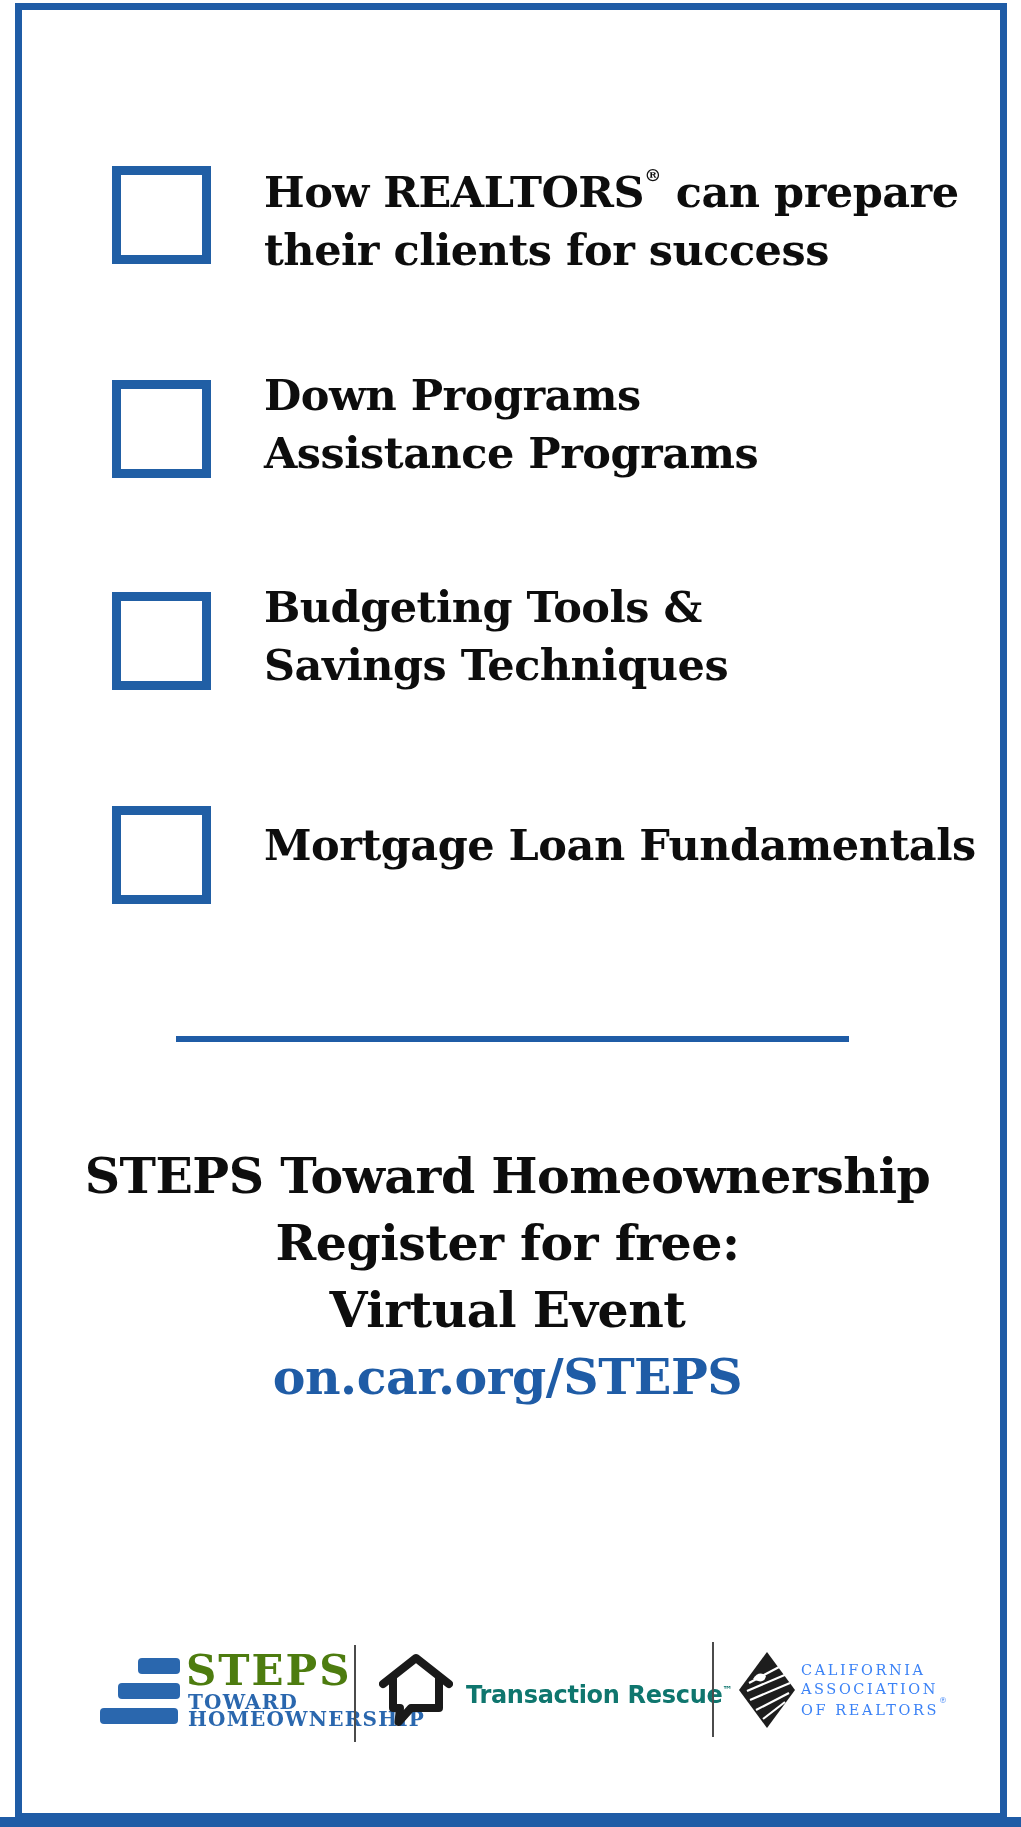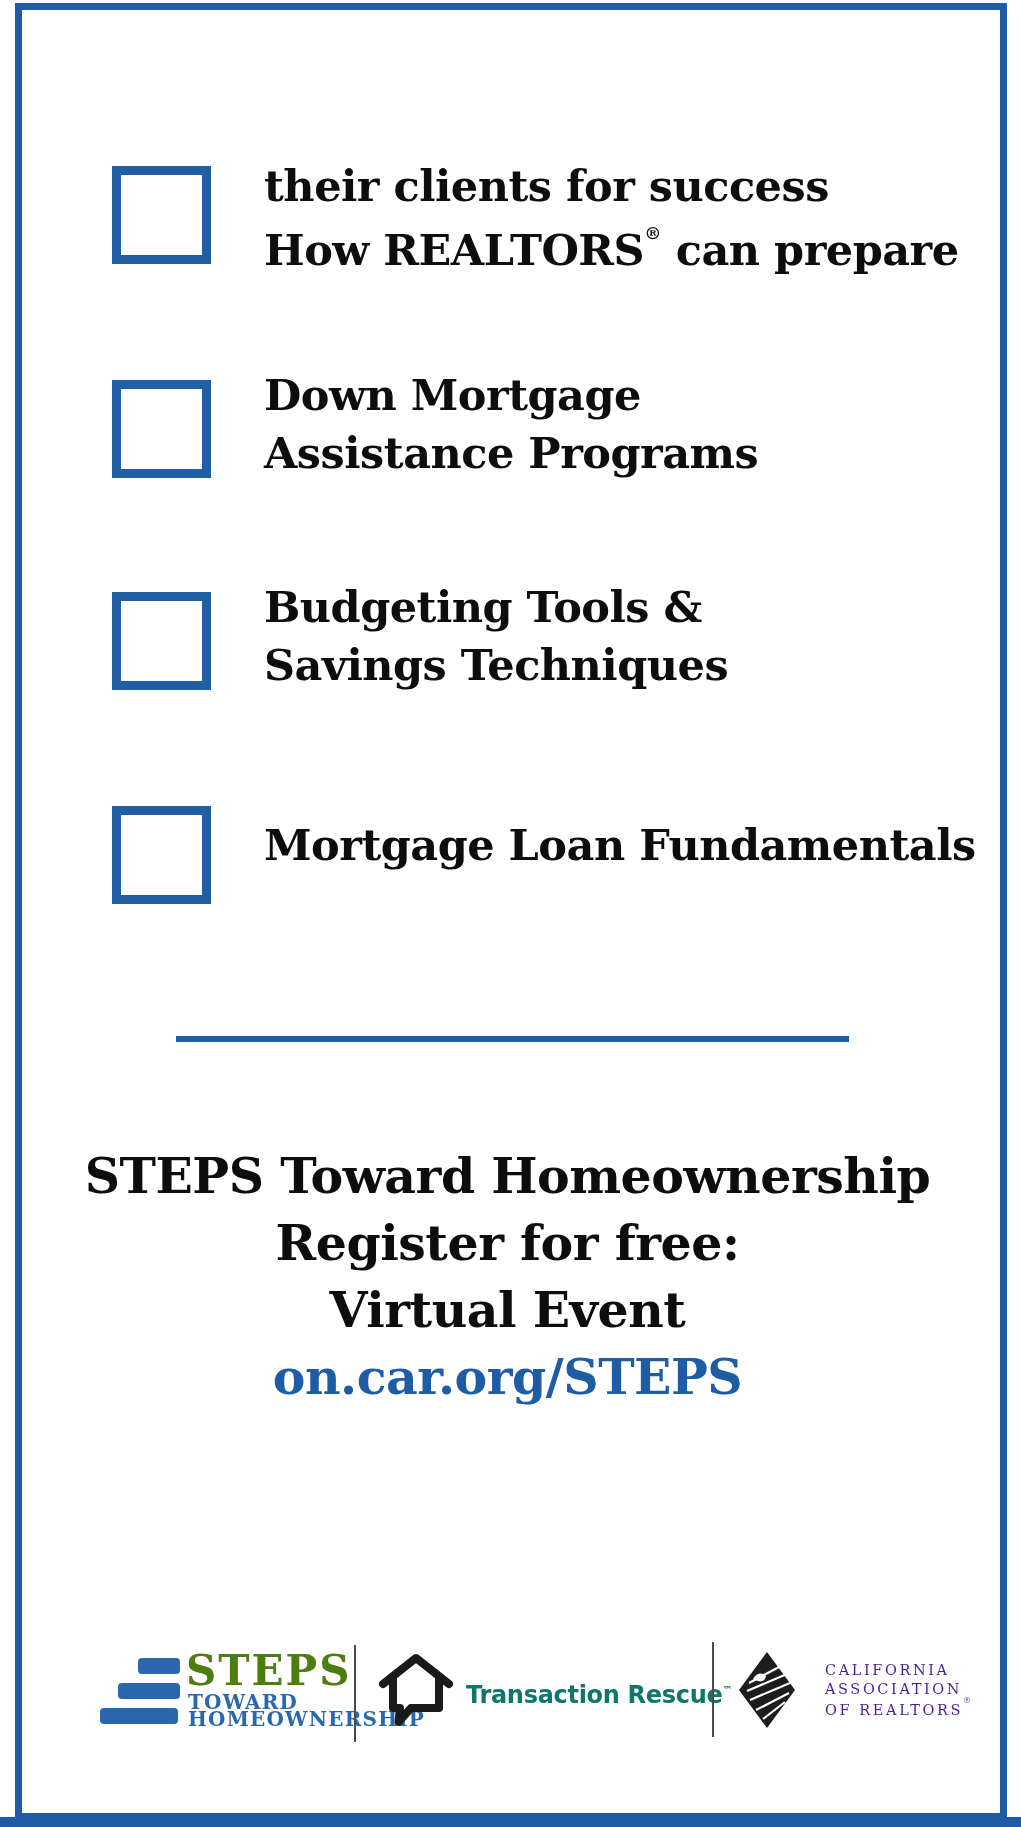--- a/index.html
+++ b/index.html
@@ -71,44 +71,43 @@
   .tr-icon{position:absolute;left:379px;top:1651px;}
   .tr-label{
     position:absolute;left:466px;top:1681px;
     font-family:"DejaVu Sans","Liberation Sans",sans-serif;
     font-size:24px;font-weight:bold;color:#0f766e;letter-spacing:-0.3px;white-space:nowrap;
   }
   .tm-sup{font-size:10px;position:relative;top:-10px;}
   .car-logo{position:absolute;left:738px;top:1651px;}
   .car-text{
     position:absolute;left:801px;top:1661px;
-    font-size:14.5px;line-height:18.5px;letter-spacing:2.6px;color:#4c1d95;
+    font-size:14.5px;line-height:18.5px;letter-spacing:2.6px;color:#3b82f6;
     white-space:nowrap;
-    margin-left:24px;
   }
   .car-reg{font-size:8px;position:relative;top:-6px;letter-spacing:0;}
 </style>
 </head>
 <body>
 
 <div class="page">
 
   <div class="frame"></div>
 
   <section>
 
     <span class="cb cb1"></span>
     <div class="itext it1">
+      <div><span>How REALTORS</span><sup class="reg-sup">®</sup><span> can prepare</span></div>
       <div>their clients for success</div>
-      <div><span>How REALTORS</span><sup class="reg-sup">®</sup><span> can prepare</span></div>
     </div>
 
     <span class="cb cb2"></span>
     <div class="itext it2">
-      <div>Down Mortgage</div>
+      <div>Down Programs</div>
       <div>Assistance Programs</div>
     </div>
 
     <span class="cb cb3"></span>
     <div class="itext it3">
       <div>Budgeting Tools &amp;</div>
       <div>Savings Techniques</div>
     </div>
 
     <span class="cb cb4"></span>

